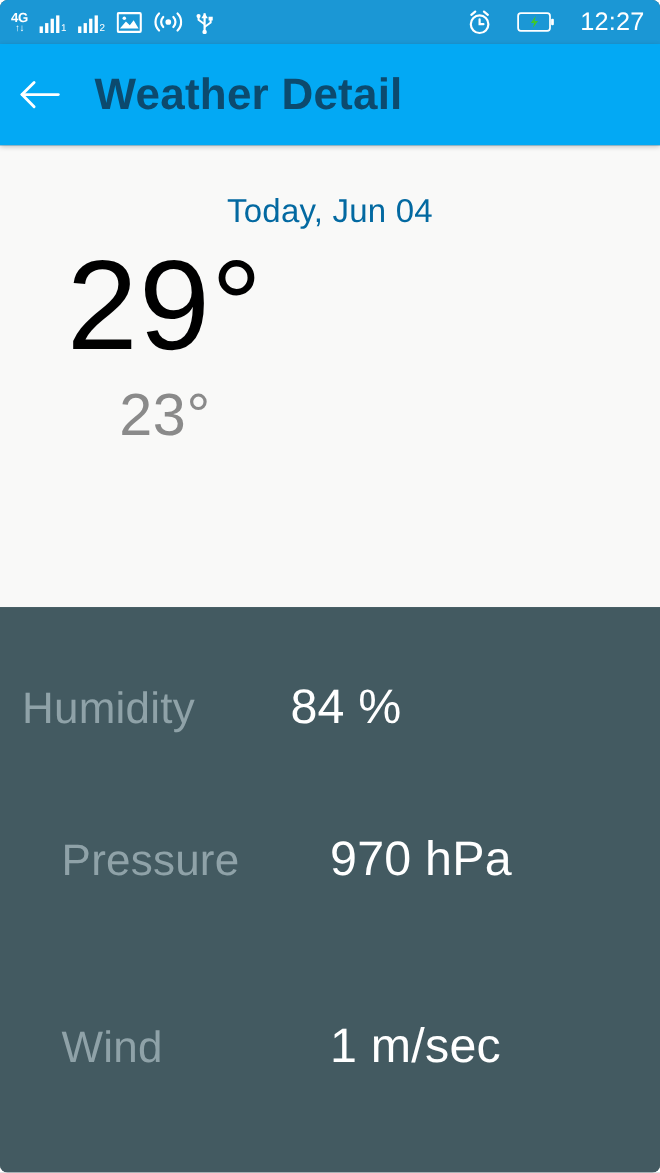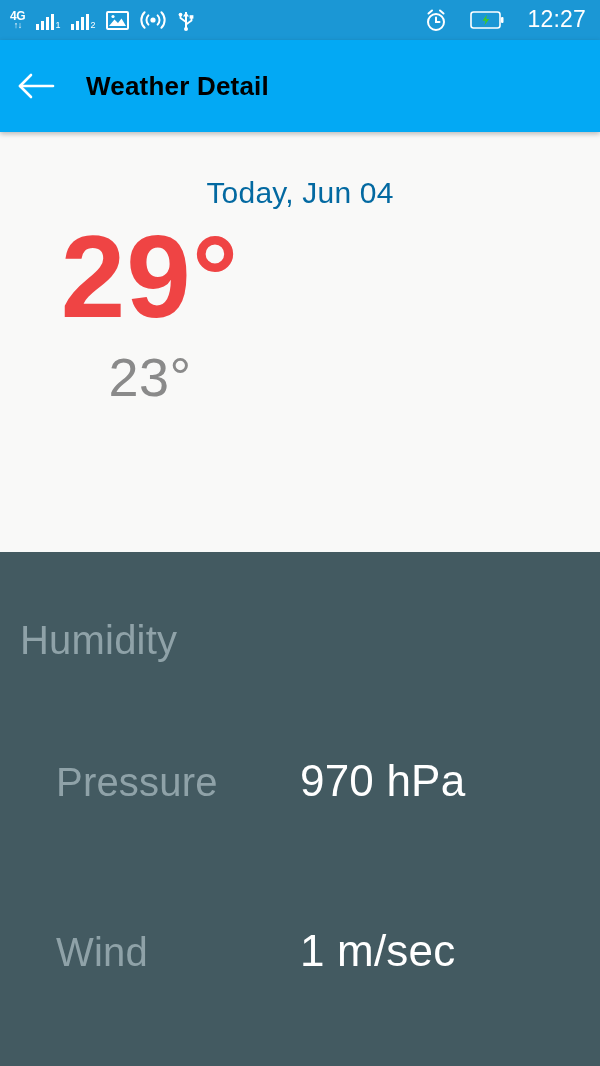--- a/index.html
+++ b/index.html
@@ -10,20 +10,21 @@
   body {
     font-family: "Liberation Sans", sans-serif;
     -webkit-font-smoothing: antialiased;
   }
   .phone {
     position: relative;
     width: 600px;
     height: 1066px;
     overflow: hidden;
     background: #435a61;
+    border-radius: 7px;
   }
 
   
   .statusbar {
     position: absolute;
     left: 0; top: 0;
     width: 600px; height: 40px;
     background: #1b97d5;
     display: flex;
     align-items: center;
@@ -114,22 +115,22 @@
   }
   .back-btn {
     width: 72px;
     height: 92px;
     display: flex;
     align-items: center;
     justify-content: center;
     cursor: pointer;
   }
   .toolbar-title {
-    color: #000000;
-    font-size: 26px;
+    color: #0c4a6e;
+    font-size: 40px;
     font-weight: bold;
     letter-spacing: 0.2px;
     margin-left: 14px;
   }
 
   
   .current {
     position: absolute;
     left: 0; top: 132px;
     width: 600px;
@@ -166,23 +167,23 @@
     position: relative;
     margin-left: -4px;
   }
   .cond-text {
     color: #767676;
     font-size: 27px;
     margin-top: 14px;
     letter-spacing: 0.1px;
   }
   .temp-high {
-    color: #ef4444;
+    color: #000000;
     font-size: 116px;
-    font-weight: 700;
+    font-weight: 400;
     line-height: 0.95;
     letter-spacing: 1px;
     margin-top: -14px;
   }
   .temp-low {
     color: #8a8a8a;
     font-size: 54px;
     font-weight: 400;
     line-height: 1;
     margin-top: 18px;
@@ -319,20 +320,21 @@
         <div class="temp-low">23°</div>
       </div>
 
     </div>
   </div>
 
   <div class="details">
 
     <div class="detail-row r1">
       <div class="detail-label">Humidity</div>
+      <div class="detail-value">84 %</div>
     </div>
 
     <div class="detail-row r2">
       <div class="detail-label">Pressure</div>
       <div class="detail-value">970 hPa</div>
     </div>
 
     <div class="detail-row r3">
       <div class="detail-label">Wind</div>
       <div class="detail-value">1 m/sec</div>

